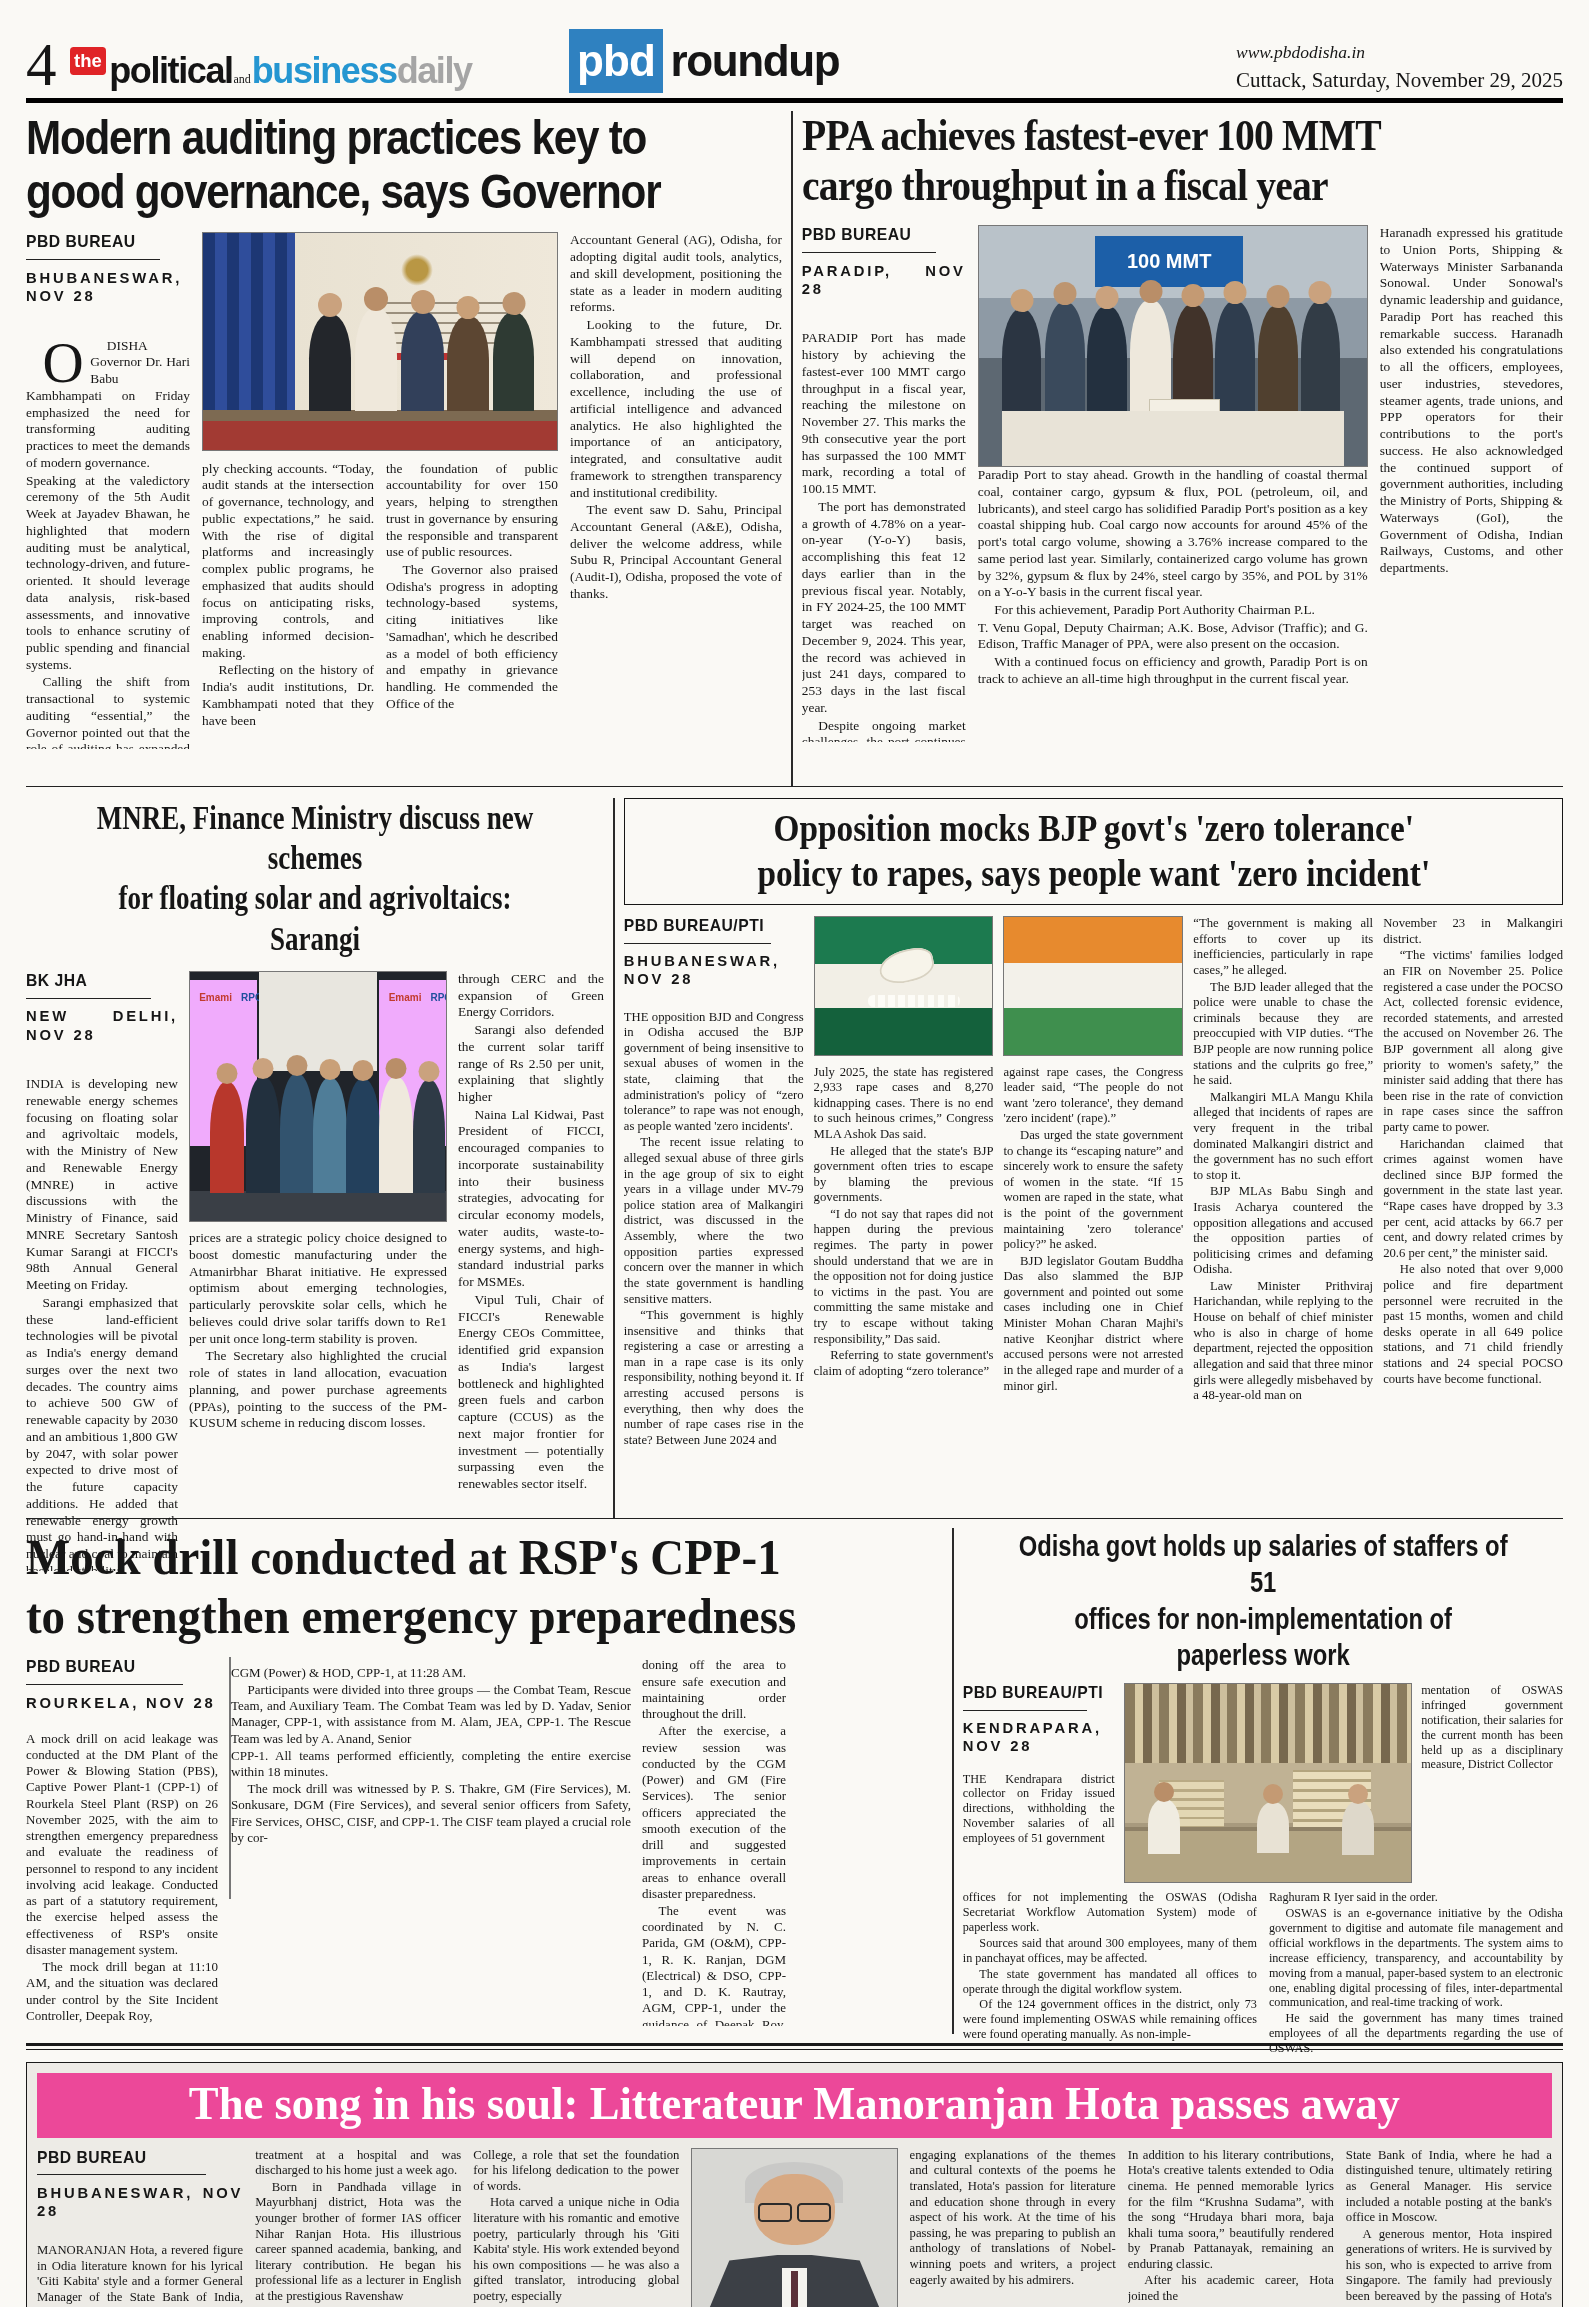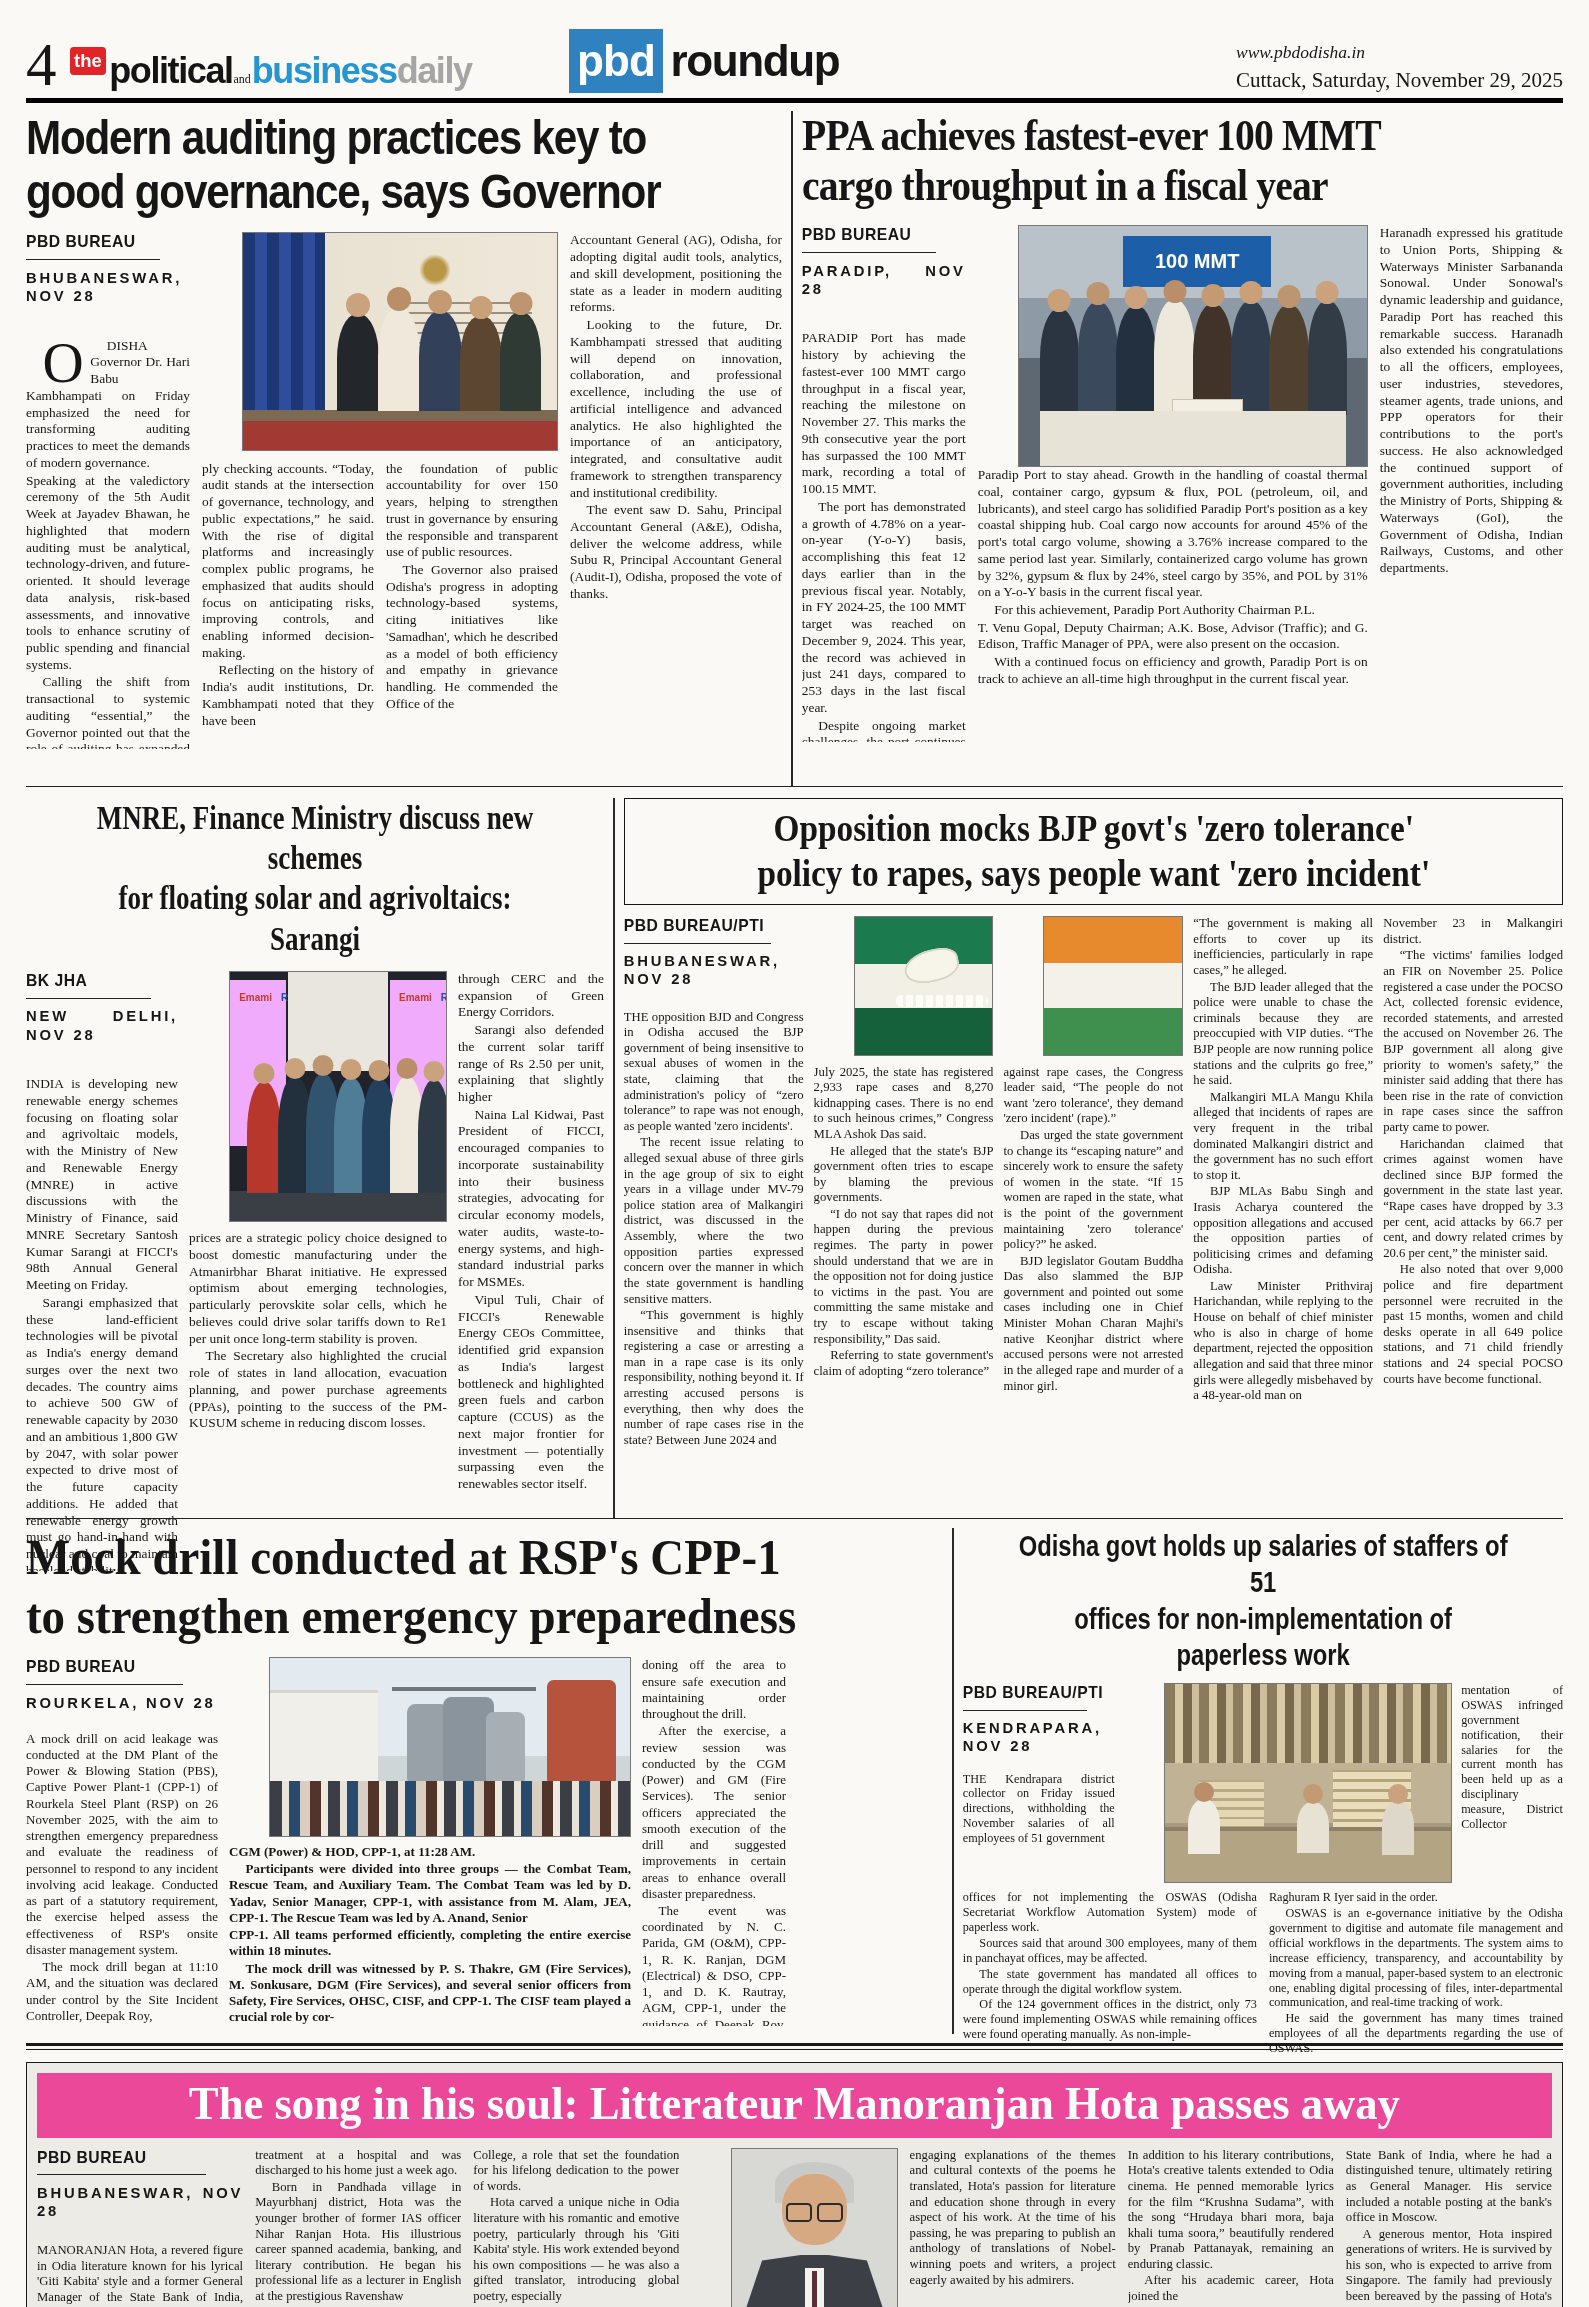--- a/index.html
+++ b/index.html
@@ -32,21 +32,21 @@
   .cond.c{transform-origin:50% 0;}
   .sans{font-family:"Liberation Sans","DejaVu Sans",sans-serif;}
   .byl{font-family:"Liberation Sans",sans-serif;font-weight:700;font-size:15.7px;letter-spacing:0.5px;}
   .byl-rule{width:82%;border-top:1.4px solid #222;margin:7.4px 0 8.3px;}
   .dateline{font-family:"Liberation Sans",sans-serif;font-weight:700;font-size:14.8px;letter-spacing:2.8px;}
   .byl-block{margin-bottom:32px;}
   .col{text-align:justify;overflow:hidden;}
   .col p{margin:0 0 0.9px;text-indent:16.6px;}
   .col p:first-child{text-indent:0;}
   .dropcap{float:left;font-size:57px;line-height:.82;padding:2.8px 6.5px 0 0;}
-  .photo{position:relative;overflow:hidden;border:0.5px solid #777;margin-left:40px;}
+  .photo{position:relative;overflow:hidden;border:0.5px solid #777;}
   .person{position:absolute;border-radius:46% 46% 0 0;}
   .phead{position:absolute;left:50%;transform:translateX(-50%);border-radius:50%;}
   
   .band1{height:675px;padding-top:8.3px;}
   .artA{flex:0 0 756px;display:flex;flex-direction:column;}
   .artB{flex:1;display:flex;flex-direction:column;}
   .hlA{font-size:48px;line-height:1.12;letter-spacing:-1.4px;}
   .hlB{font-size:44px;line-height:1.14;letter-spacing:-0.9px;}
   .bodyA{display:flex;gap:12px;margin-top:14px;height:517px;}
   .cA1{width:164px;} .cA4{flex:1;}
@@ -66,21 +66,21 @@
   .hlD{font-size:37px;line-height:1.2;}
   .bodyD{display:flex;gap:10px;margin-top:11px;height:568px;font-size:12.7px;line-height:1.23;}
   .bodyD .col{flex:1;}
   
   .band3{height:506px;padding-top:9.2px;}
   .artE{flex:0 0 917px;display:flex;flex-direction:column;}
   .artF{flex:1;display:flex;flex-direction:column;}
   .hlE{font-size:51px;line-height:1.16;}
   .bodyE{display:flex;gap:11px;margin-top:11px;height:369px;font-size:13px;}
   .cE1{width:192px;} .cE4,.cE5{width:144px;}
-  .ctrE{width:402px;display:flex;flex-direction:column;font-weight:bold;}
+  .ctrE{width:402px;display:flex;}
   .ctrE .subcols{margin-top:7.4px;}
   .hlF{font-size:29px;line-height:1.25;text-align:center;}
   .bodyF{font-size:12.2px;line-height:1.22;}
   .topF{display:flex;gap:9.2px;margin-top:10px;height:217px;}
   .cF1{width:152px;} .cFr{flex:1;}
   .botF{display:flex;gap:12px;margin-top:7.4px;height:166px;}
   .botF .col{flex:1;}
   
   .rule-double{border-top:3.7px solid #1a1a1a;border-bottom:1.4px solid #1a1a1a;height:3.2px;margin:9.2px 0 12px;}
   .panelG{border:1.4px solid #1a1a1a;background:#edebe6;padding:9.2px 10px;height:342px;}

